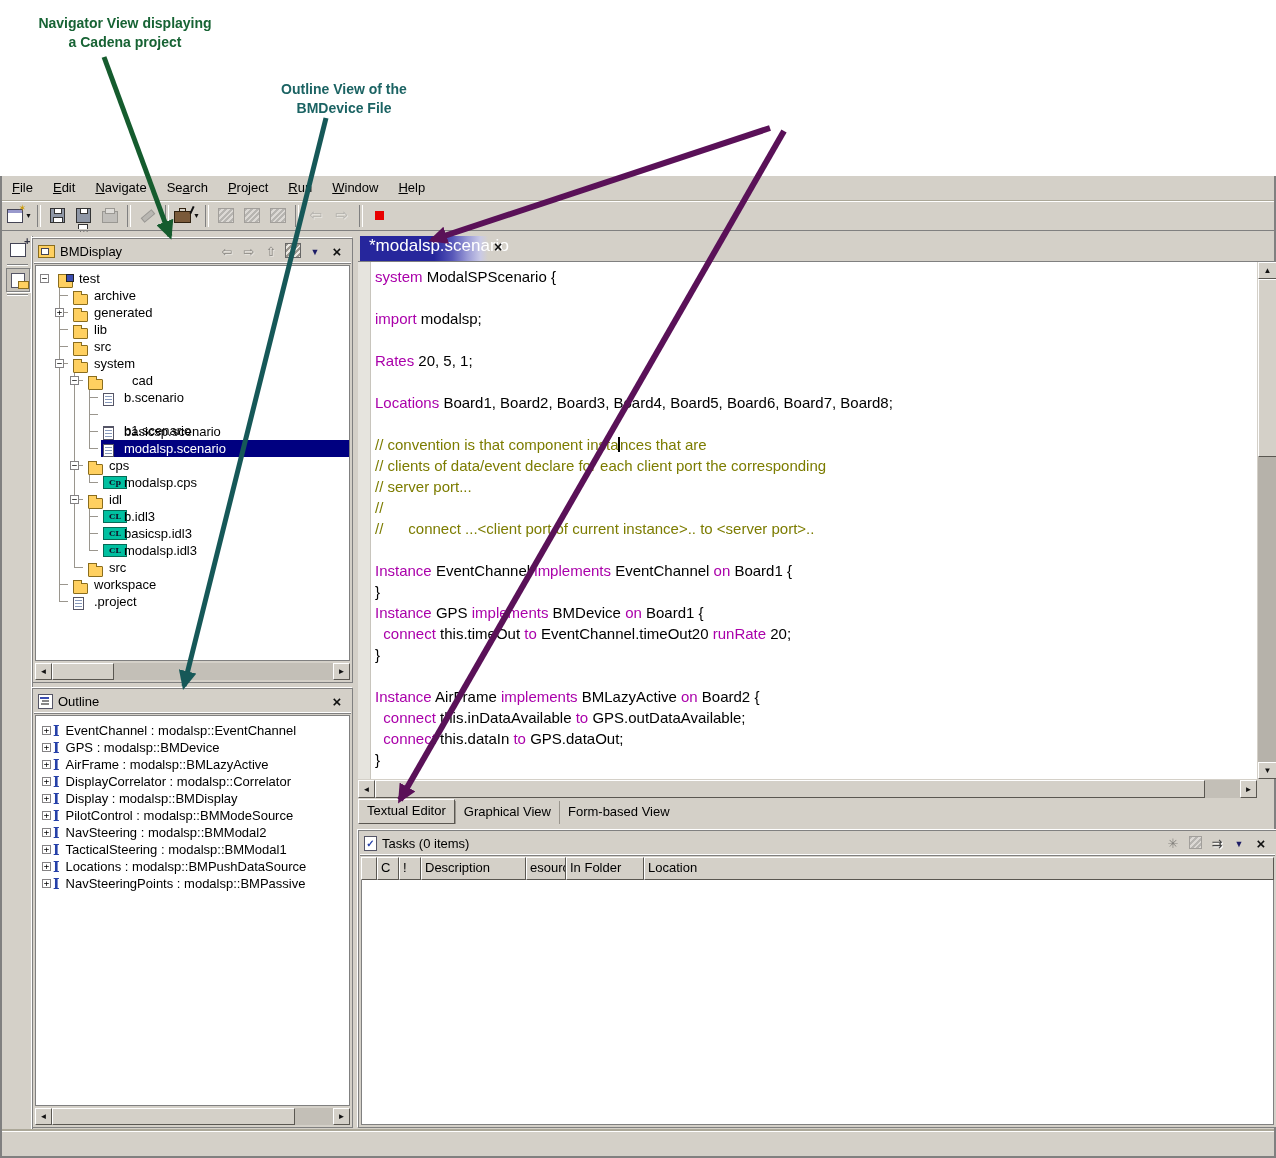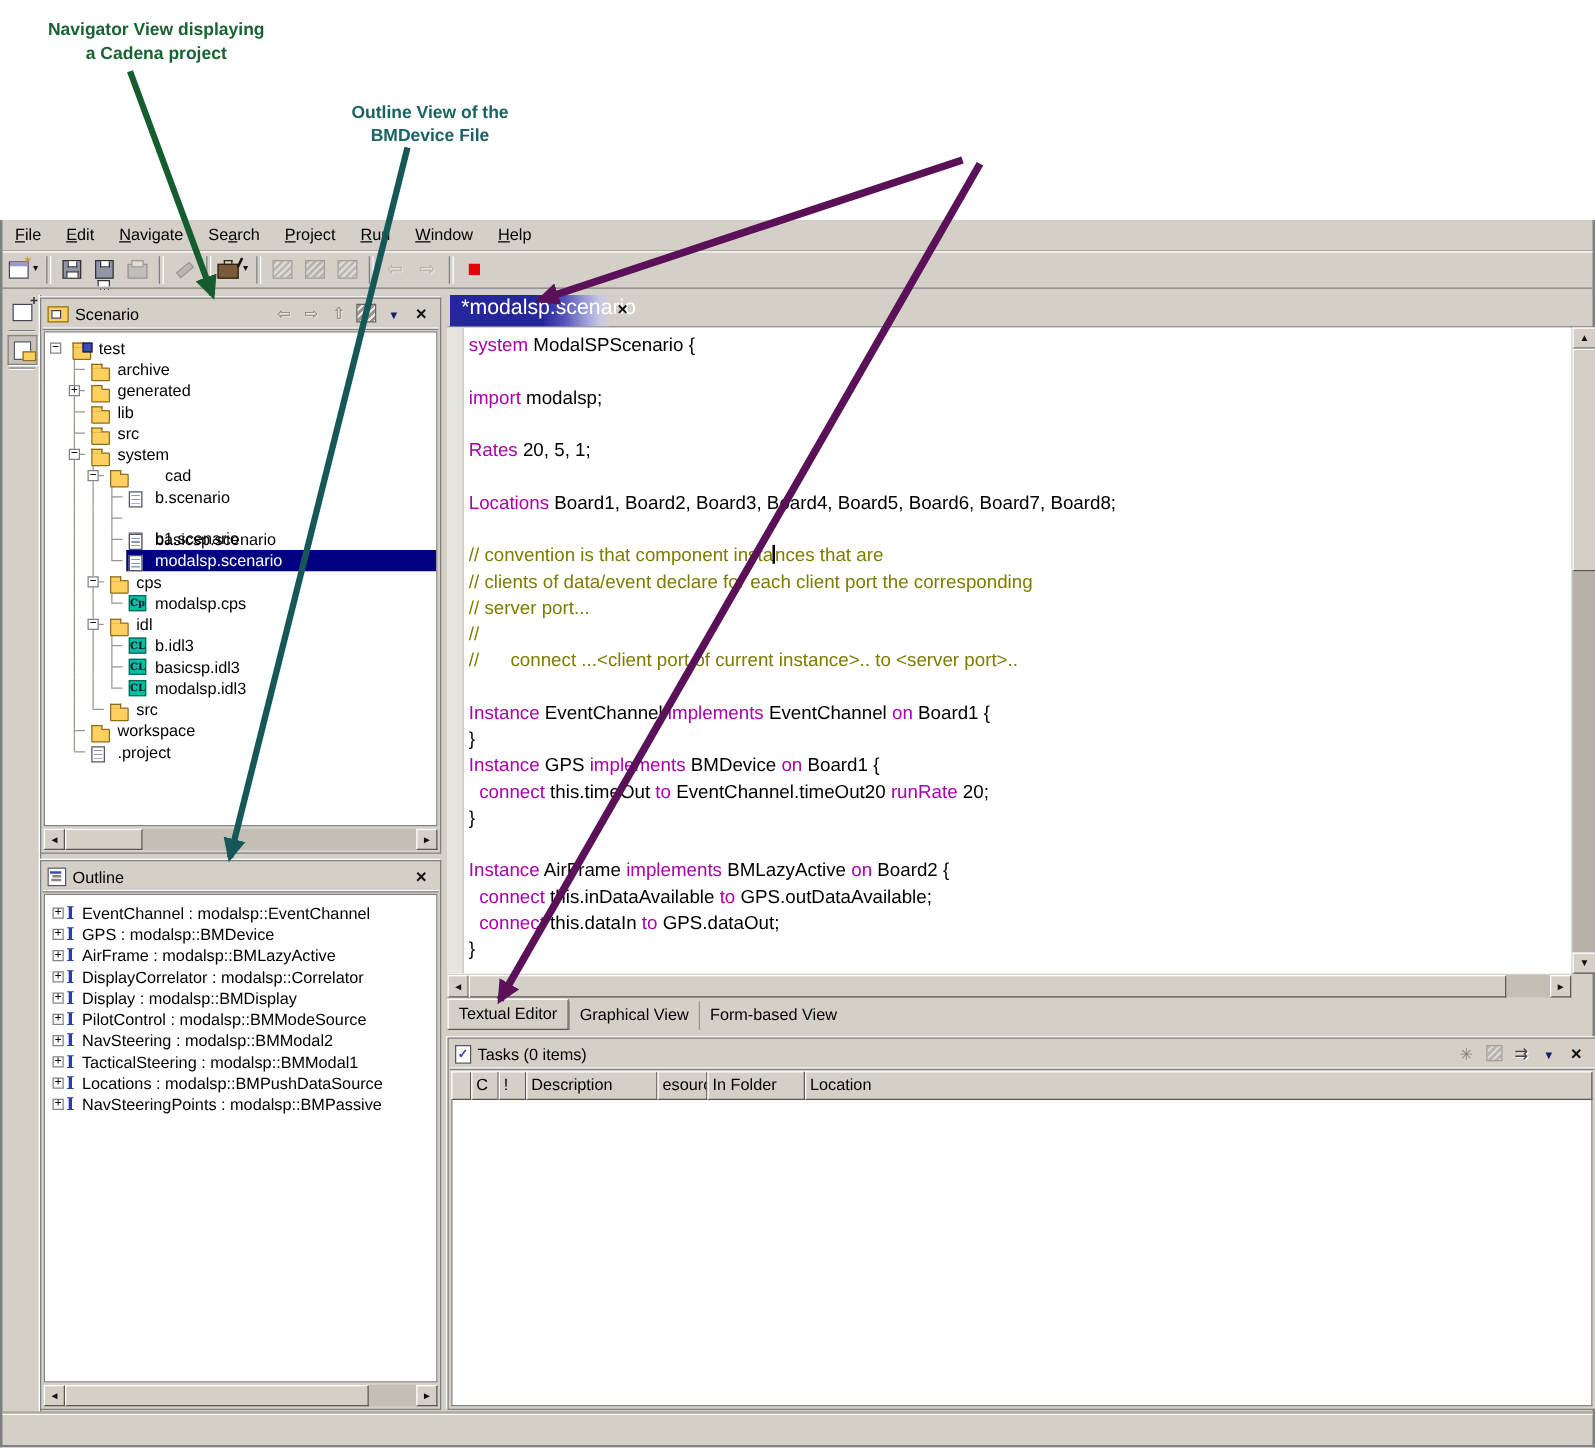--- a/index.html
+++ b/index.html
@@ -78,21 +78,21 @@
   .ticon{position:absolute;z-index:2;}
   .tlabel{position:absolute;padding:1px 3px;z-index:2;}
   .selrow{position:absolute;top:0;height:17px;right:0;background:#000080;z-index:1;}
   .sel-label{color:#fff;}
   .i-folder{width:15px;height:11px;background:#ffd060;border:1px solid #8a6d1e;border-radius:1px;box-sizing:border-box;position:relative;}
   .i-folder:before{content:"";position:absolute;left:-1px;top:-4px;width:7px;height:3px;background:#ffd060;border:1px solid #8a6d1e;border-bottom:none;}
   .i-proj:after{content:"";position:absolute;right:-2px;top:-4px;width:6px;height:6px;background:#3b4db0;border:1px solid #222;}
   .i-file{width:11px;height:13px;background:#fff;border:1px solid #556;box-sizing:border-box;position:relative;}
   .i-file:before{content:"";position:absolute;left:1px;top:2px;width:7px;height:7px;
         background:repeating-linear-gradient(0deg,#8899bb 0 1px,transparent 1px 3px);}
-  .i-teal{width:14px;height:13px;border:1px solid #066a55;box-sizing:border-box;color:#101028;
+  .i-teal{width:24px;height:13px;border:1px solid #066a55;box-sizing:border-box;color:#101028;
           font-family:"DejaVu Serif",serif;font-weight:bold;font-size:8px;text-align:center;line-height:11px;}
 
   
   .orow{position:absolute;left:0;height:17px;width:100%;display:flex;align-items:center;white-space:nowrap;font-size:13px;}
   .o-I{font-family:"DejaVu Serif",serif;font-weight:bold;color:#2540a8;font-size:14px;margin:0 6px 0 8px;line-height:1;}
   .ic-outline{width:13px;height:13px;background:#fff;border:1px solid #556;
       background-image:linear-gradient(#3b4db0 0 0),linear-gradient(#888 0 0),linear-gradient(#888 0 0);
       background-size:9px 2px,7px 2px,8px 2px;background-position:1px 2px,3px 5px,2px 8px;background-repeat:no-repeat;}
   .ic-navview{width:15px;height:11px;background:#ffd060;border:1px solid #8a6d1e;position:relative;}
   .ic-navview:after{content:"";position:absolute;left:2px;top:2px;width:6px;height:5px;background:#fff;border:1px solid #445;}
@@ -195,21 +195,21 @@
       <div class="fvsep"></div>
       <div class="fvbtn pressed">
           <span class="ic-respersp"></span>
         </div>
       <div class="fvsep"></div>
     </div>
 
     <div class="panel" id="navpanel" style="left:30px;top:62px;width:321px;height:445px;">
       <div class="phead">
         <span class="ic-navview"></span>
-        <span class="ptitle">Scenario</span>
+        <span class="ptitle">BMDisplay</span>
         <span class="pspace"></span>
         <span class="ptool dis arrowglyph">⇦</span>
         <span class="ptool dis arrowglyph">⇨</span>
         <span class="ptool dis arrowglyph">⇧</span>
         <span class="ptool"><span class="ic-hatch" style="display:inline-block;"></span></span>
         <span class="ptool menu-tri">▼</span>
         <span class="ptool closex">×</span>
       </div>
       <div class="white-area" style="left:2px;top:26px;right:2px;bottom:21px;">
         <div id="navtree">

